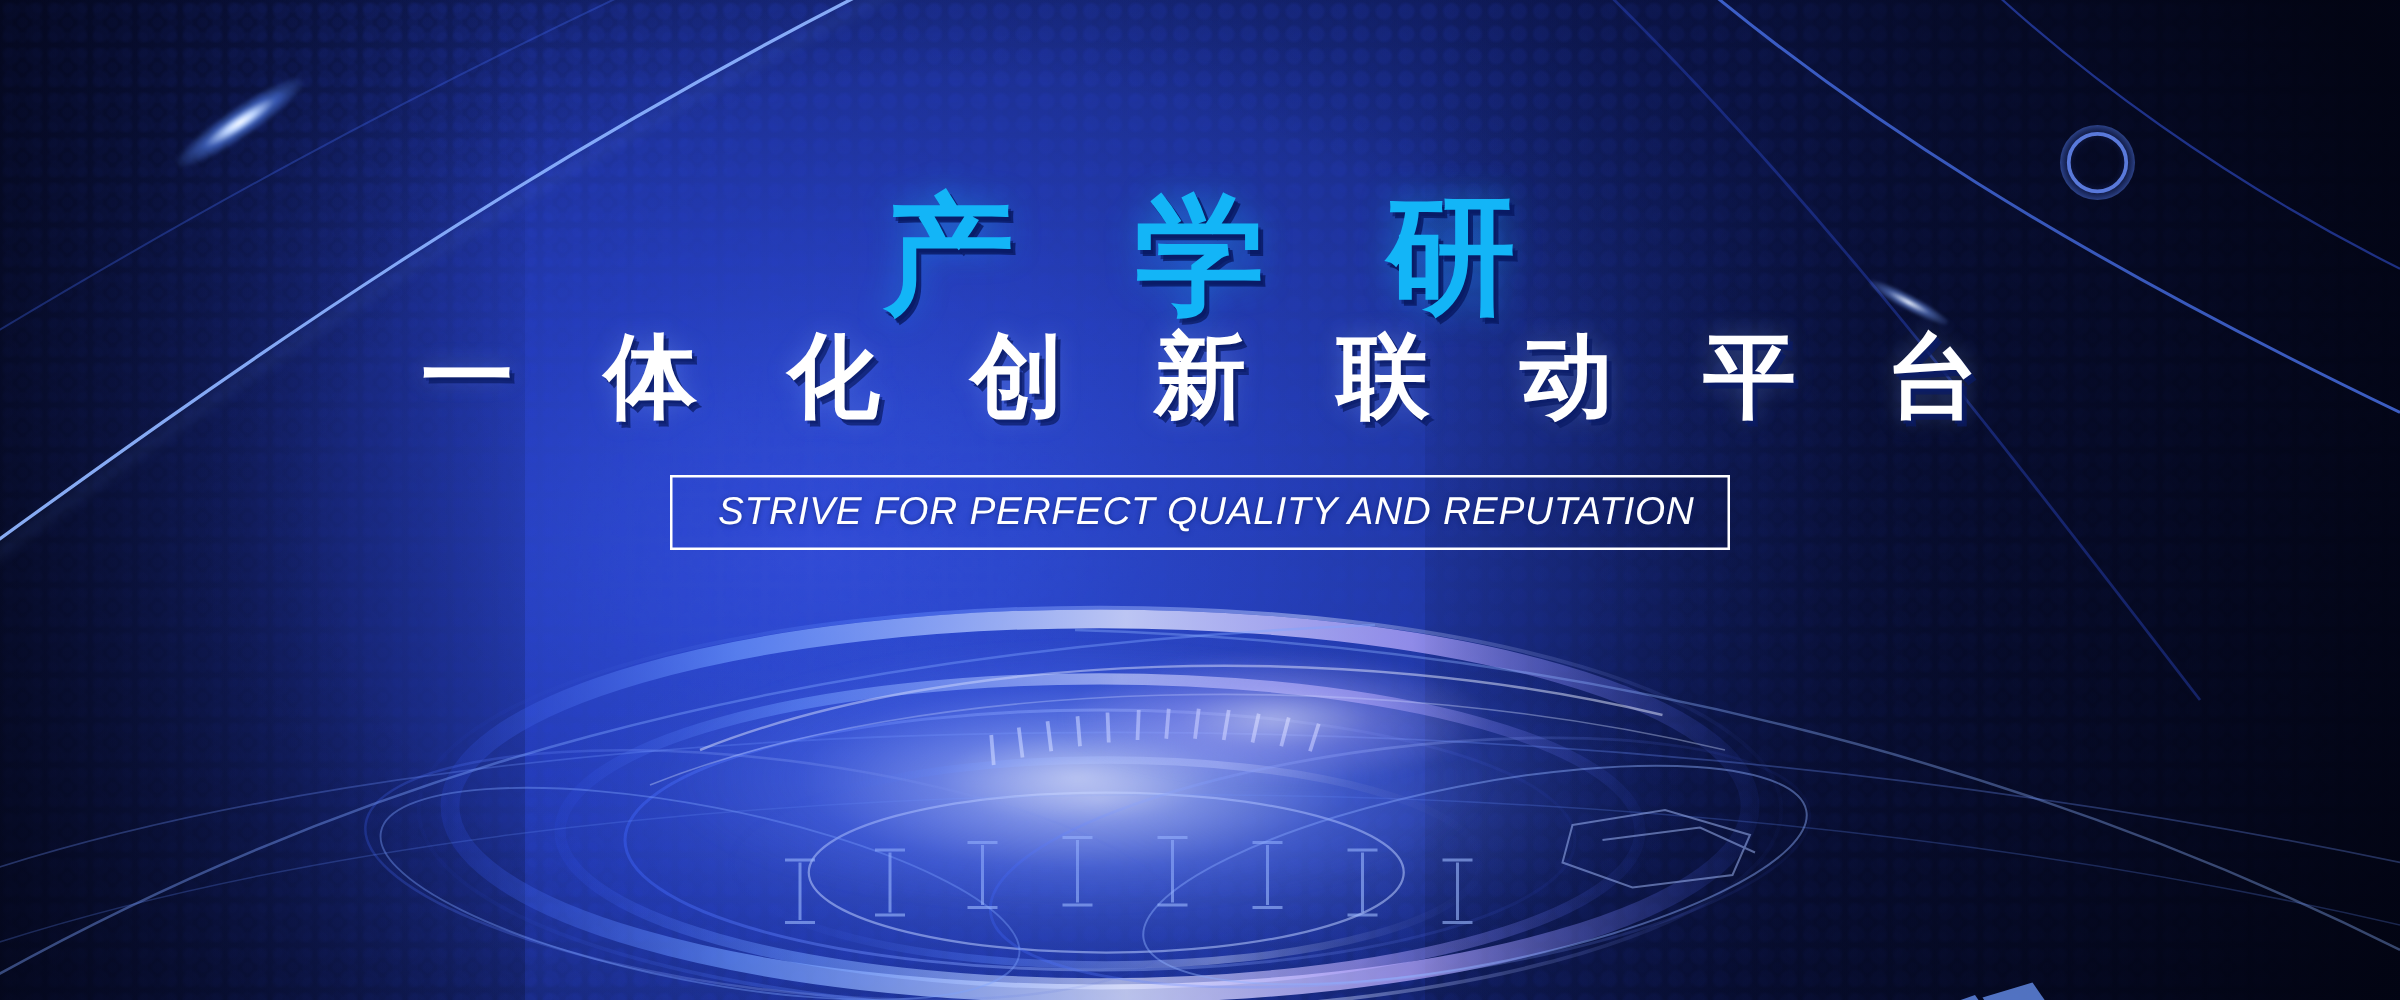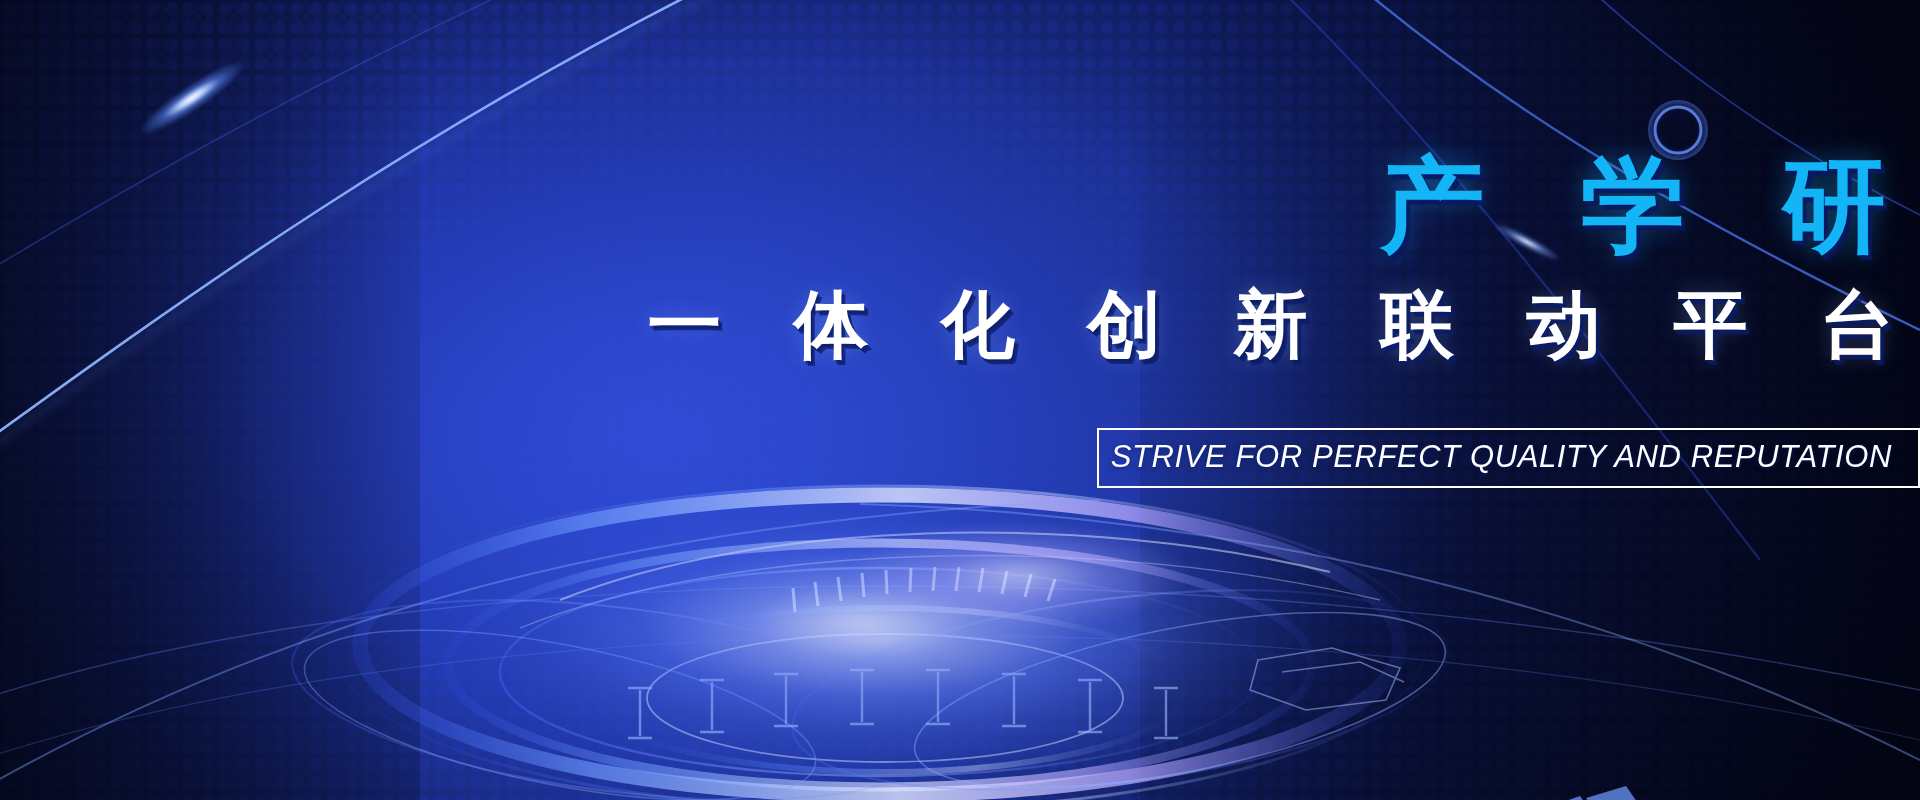--- a/index.html
+++ b/index.html
@@ -99,23 +99,22 @@
     background:radial-gradient(ellipse 230px 72px at 50% 50%,
         rgba(240,236,255,.58) 0%, rgba(196,186,255,.3) 34%, rgba(120,110,230,0) 75%);
     filter:blur(4px);
     pointer-events:none;
   }
 
   
   .content {
     position:absolute; inset:0;
     display:flex; flex-direction:column;
-    align-items:flex-end;
+    align-items:center;
     z-index:40;
-    gap:24px;
   }
 
   .title-main {
     margin-top:152px;
     font-size:104px;
     line-height:1.02;
     font-weight:bold;
     letter-spacing:34px;
     text-indent:34px;
     color:#13b5f7;
@@ -139,21 +138,21 @@
        4px 5px 0 rgba(10,26,100,.72),
        2px 3px 0 rgba(12,32,120,.62),
        0 0 20px rgba(150,190,255,.30);
     white-space:nowrap;
     user-select:none;
   }
 
   .tagline-box {
     margin-top:40px;
     border:2px solid #ffffff;
-    padding:9px 26px 11px 12px;
+    padding:9px 26px 11px 36px;
     display:inline-block;
   }
   .tagline {
     font-size:31px;
     font-style:italic;
     font-weight:normal;
     letter-spacing:.6px;
     color:#ffffff;
     white-space:nowrap;
     text-shadow:0 1px 4px rgba(10,30,110,.6);

